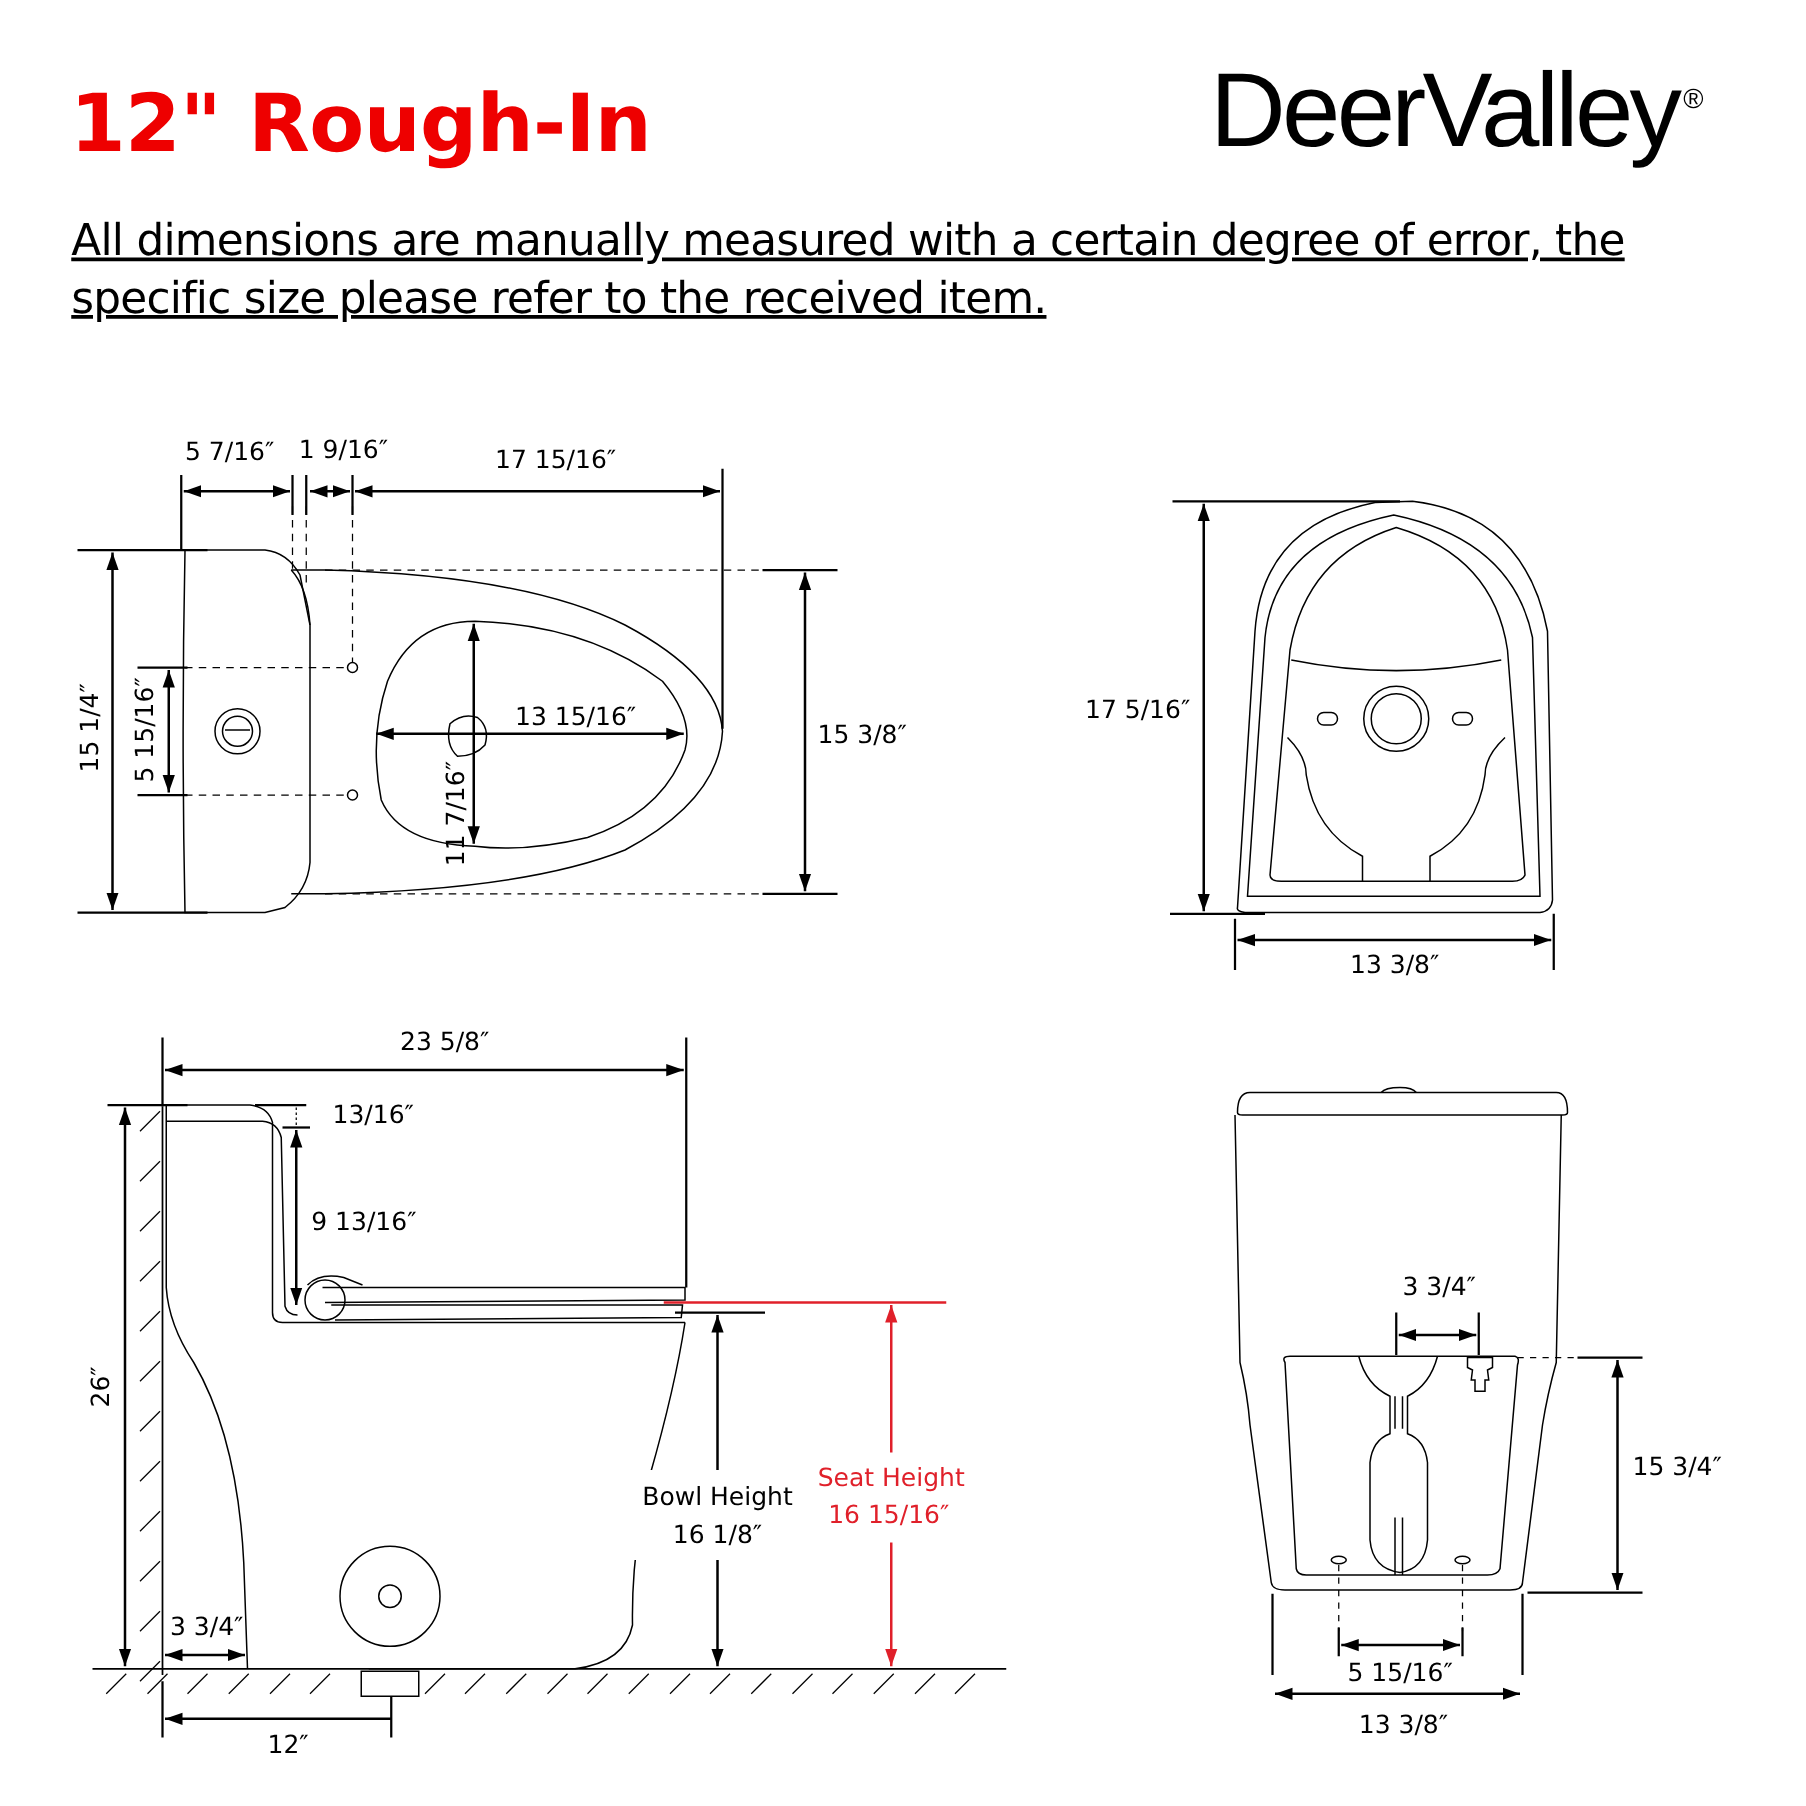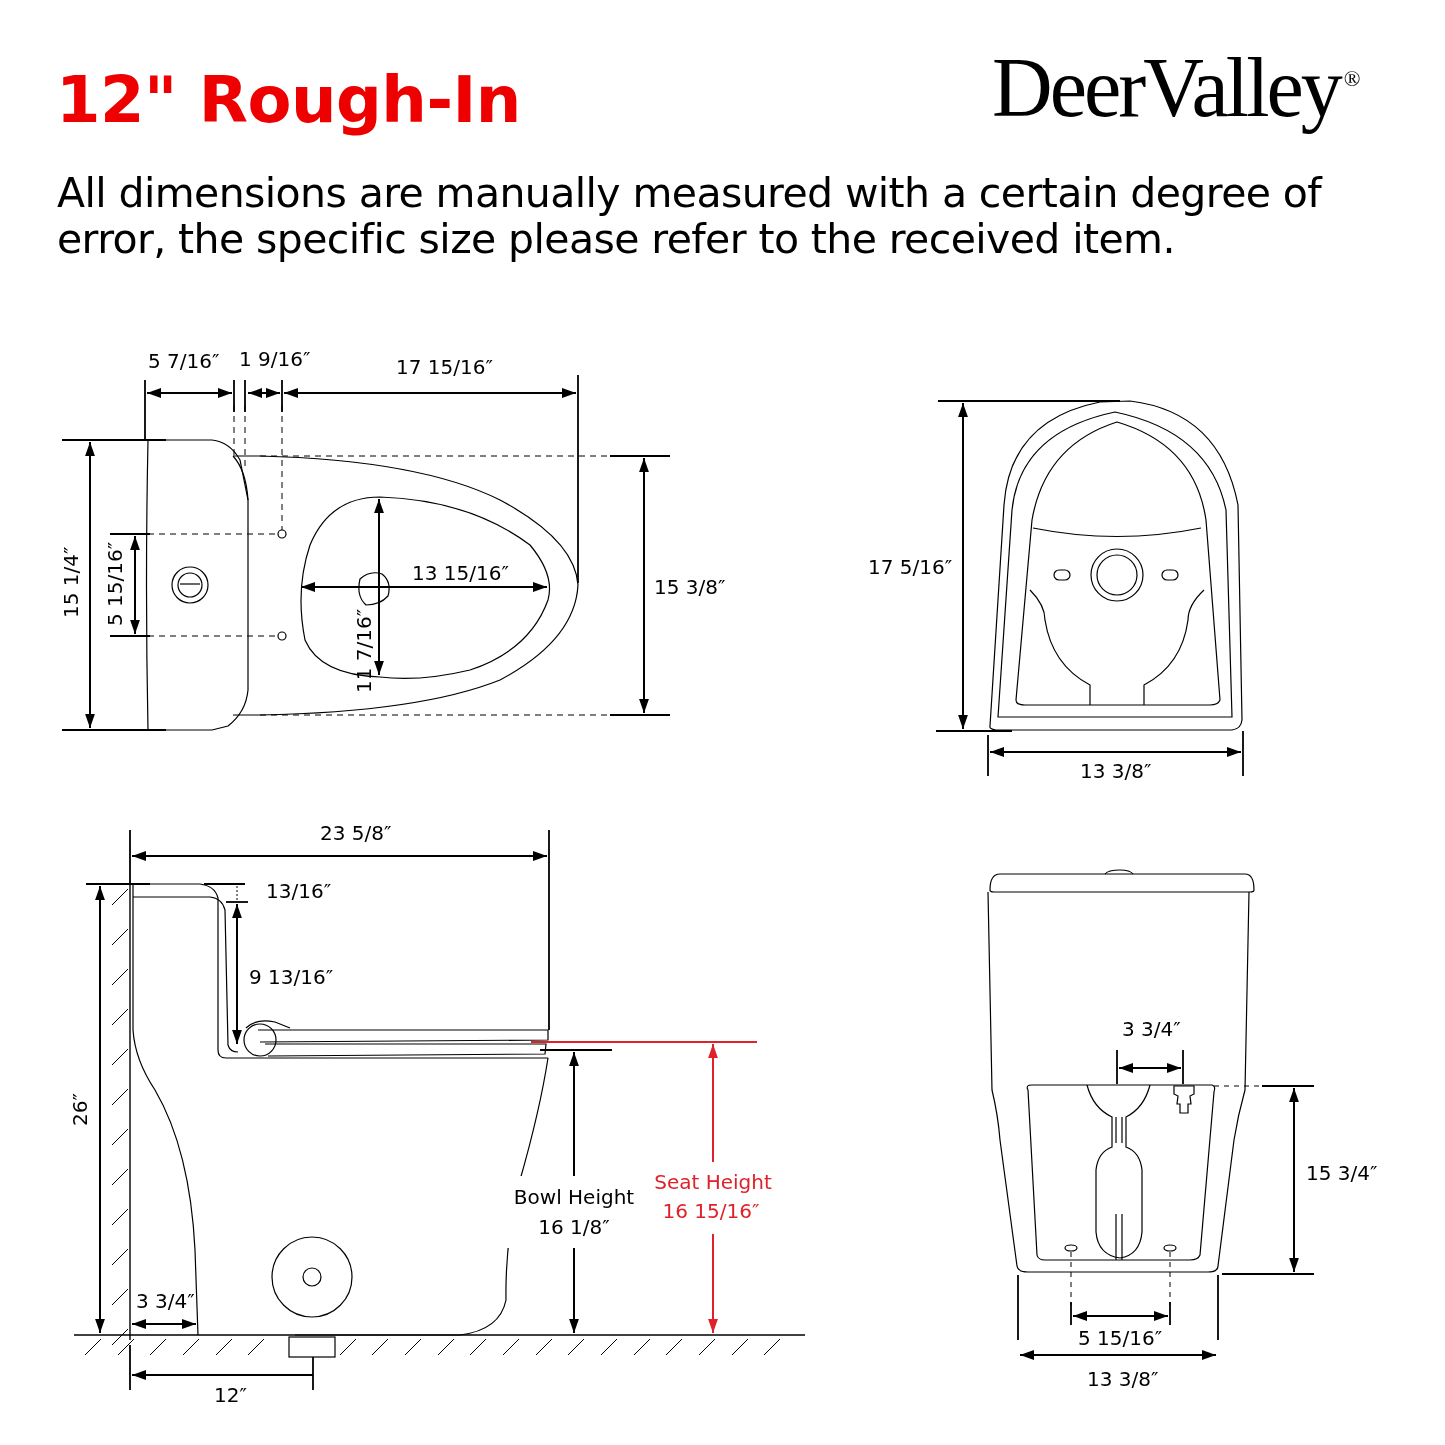--- a/index.html
+++ b/index.html
@@ -1,25 +1,25 @@
 <!DOCTYPE html>
 <html><head>
 <meta charset="utf-8">
 <style>
   html, body { margin:0; padding:0; background:#ffffff; }
   body { width:1445px; height:1445px; position:relative; overflow:hidden;
          font-family:"DejaVu Sans","Liberation Sans",sans-serif; color:#000; }
   .title { position:absolute; left:56px; top:68px; font-size:64px; font-weight:bold;
            color:#ee0000; letter-spacing:-0.5px; line-height:1; white-space:nowrap; }
-  .brand { position:absolute; left:992px; top:46px; font-size:84px; font-weight:normal;
+  .brand { position:absolute; left:968px; top:46px; font-size:84px; font-weight:normal;
            letter-spacing:-3px; line-height:1; white-space:nowrap;
-           font-family:Liberation Serif, serif; }
+           font-family:Liberation Sans, sans-serif; }
   .brand sup { font-size:22px; letter-spacing:0; vertical-align:top; position:relative; top:22px; margin-left:4px; }
-  .notice { position:absolute; left:57px; top:170px; width:1360px; font-size:41px; line-height:46px;
-            letter-spacing:-0.6px; }
+  .notice { position:absolute; left:57px; top:170px; width:1360px; font-size:35px; line-height:46px;
+            letter-spacing:-0.6px;text-decoration:underline; }
   svg.drawing { position:absolute; left:0; top:0; }
   svg text { font-family:"DejaVu Sans","Liberation Sans",sans-serif; }
 </style>
 </head>
 <body>
 
 <div class="title">12" Rough-In</div>
 <div class="brand"><span>DeerValley</span><sup>®</sup></div>
 <div class="notice">All dimensions are manually measured with a certain degree of error, the specific size please refer to the received item.</div>
 

